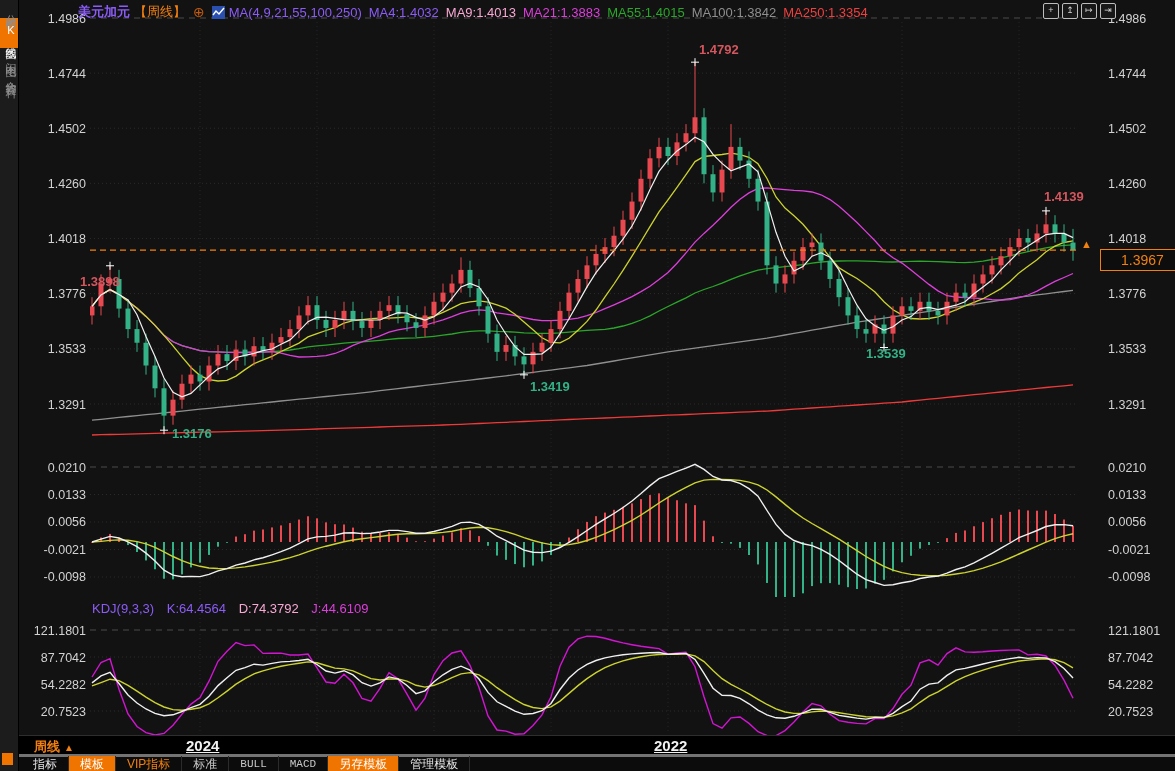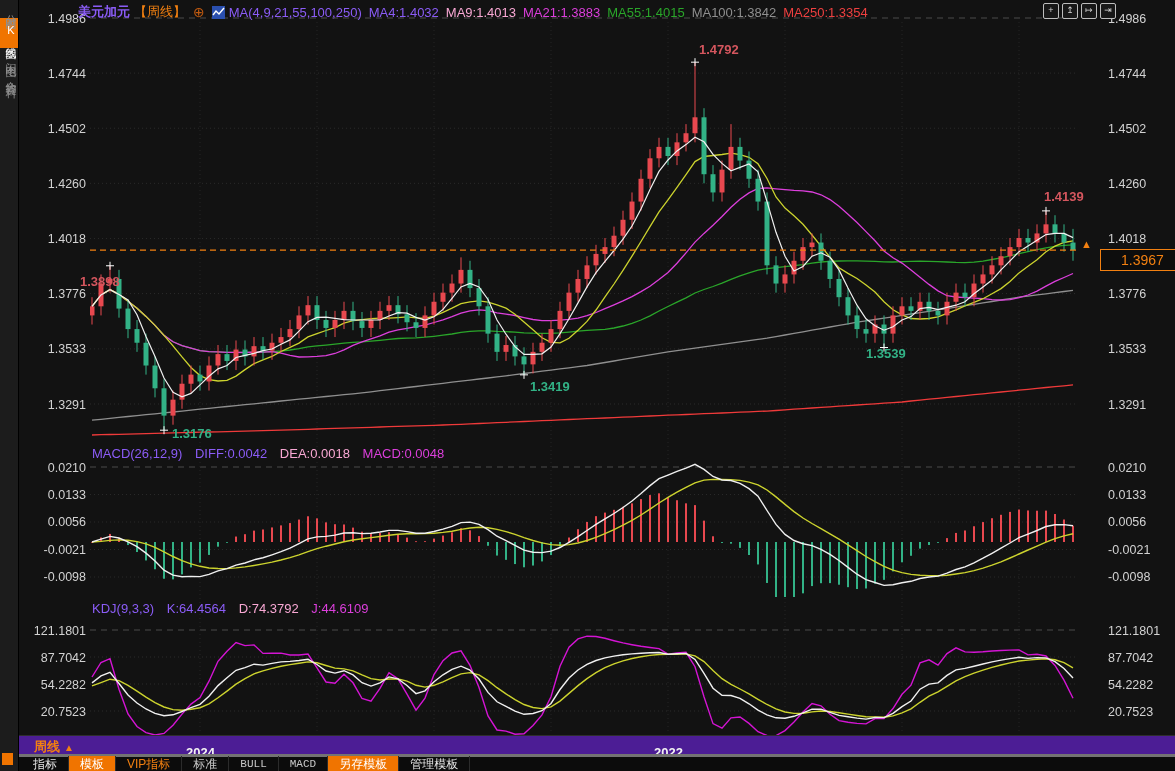--- a/index.html
+++ b/index.html
@@ -31,25 +31,25 @@
   .pane-header{position:absolute;left:92px;z-index:6;font-size:13px;white-space:nowrap;}
   .pane-header span{margin-right:9px;}
   #macd-header{top:446px;}
   #kdj-header{top:601px;}
   
   #price-box{position:absolute;left:1100px;top:249px;width:64px;height:20px;z-index:7;
              border:1px solid #f28011;color:#f28011;background:#0d0d0d;font-size:14px;
              line-height:20px;padding-left:20px;}
   #price-arrow{position:absolute;left:1081px;top:238px;color:#f28011;font-size:11px;z-index:7;}
   
-  #xaxis-row{position:absolute;left:0;top:735px;width:1175px;height:19px;background:#4c1d95;
+  #xaxis-row{position:absolute;left:0;top:735px;width:1175px;height:19px;background:#000000;
              border-top:1px solid #2e2e2e;z-index:4;}
   #period-label{position:absolute;left:34px;top:2px;color:#f28011;font-weight:bold;font-size:13px;cursor:pointer;}
   #period-label .arr{font-size:10px;margin-left:4px;}
-  .ytick-label{position:absolute;top:9px;color:#f2f2f2;font-weight:bold;font-size:13px;text-decoration:underline;}
+  .ytick-label{position:absolute;top:1px;color:#f2f2f2;font-weight:bold;font-size:15px;text-decoration:underline;}
   #toolbar-row{position:absolute;left:0;top:754px;width:1175px;height:17px;background:#0c0c0c;
                border-top:3px solid #737373;z-index:4;display:flex;align-items:center;padding-left:22px;box-sizing:border-box;}
   .tb{font-size:12px;height:16px;line-height:16px;padding:0 11px;cursor:pointer;border-right:1px solid #2b2b2b;}
   .tb-plain{color:#e6e6e6}.tb-dim{color:#c8c8c8}.tb-active{background:#f07400;color:#fff;}
   .tb-orange{color:#f28011;}
   .tb-mono{font-family:Liberation Mono, monospace;font-size:11px;}
   
   #watermark{position:absolute;right:10px;bottom:14px;z-index:8;color:#dcdcdc;font-size:34px;
              letter-spacing:7px;text-shadow:0 0 2px #000;}
 </style>
@@ -522,26 +522,20 @@
         <path d="M92.0 542.0 L101.0 541.4 L110.0 540.4 L119.0 539.9 L128.0 540.3 L137.0 541.6 L146.0 543.9 L155.0 547.3 L164.0 551.9 L173.0 556.5 L182.0 560.6 L191.0 563.8 L200.0 566.3 L209.0 568.0 L218.0 568.5 L227.0 568.6 L236.0 567.9 L245.0 566.9 L254.0 565.5 L263.0 563.9 L272.0 562.1 L281.0 560.0 L290.0 557.6 L299.0 554.8 L308.0 551.6 L317.0 548.7 L326.0 546.2 L335.0 544.0 L344.0 541.8 L353.0 540.0 L362.0 538.7 L371.0 537.6 L380.0 536.5 L389.0 535.3 L398.0 534.3 L407.0 533.8 L416.0 533.7 L425.0 533.6 L434.0 533.2 L443.0 532.4 L452.0 531.2 L461.0 529.4 L470.0 528.0 L479.0 527.2 L488.0 527.7 L497.0 529.4 L506.0 531.6 L515.0 534.4 L524.0 537.6 L533.0 540.5 L542.0 542.9 L551.0 544.6 L560.0 545.2 L569.0 544.6 L578.0 543.0 L587.0 540.5 L596.0 537.3 L605.0 533.6 L614.0 529.6 L623.0 525.2 L632.0 520.3 L641.0 515.0 L650.0 509.1 L659.0 503.0 L668.0 497.4 L677.0 492.2 L686.0 487.4 L695.0 482.8 L704.0 480.1 L713.0 479.4 L722.0 479.5 L731.0 479.7 L740.0 480.4 L749.0 482.1 L758.0 484.9 L767.0 490.0 L776.0 496.9 L785.0 504.4 L794.0 511.6 L803.0 518.0 L812.0 523.5 L821.0 528.7 L830.0 533.8 L839.0 539.2 L848.0 544.8 L857.0 550.7 L866.0 556.5 L875.0 561.7 L884.0 566.4 L893.0 570.1 L902.0 572.6 L911.0 574.4 L920.0 575.2 L929.0 575.6 L938.0 575.7 L947.0 575.2 L956.0 574.0 L965.0 572.6 L974.0 570.6 L983.0 568.1 L992.0 565.2 L1001.0 561.8 L1010.0 558.0 L1019.0 554.0 L1028.0 550.0 L1037.0 546.1 L1046.0 542.2 L1055.0 538.7 L1064.0 535.9 L1073.0 533.8" stroke="#ccd32e" fill="none" stroke-width="1.4"></path>
         <path d="M92.0 542.0 L101.0 539.2 L110.0 536.4 L119.0 538.0 L128.0 541.8 L137.0 546.6 L146.0 553.1 L155.0 560.9 L164.0 570.2 L173.0 575.2 L182.0 576.8 L191.0 576.4 L200.0 576.6 L209.0 574.4 L218.0 570.9 L227.0 568.6 L236.0 565.1 L245.0 563.0 L254.0 559.8 L263.0 557.7 L272.0 554.8 L281.0 551.7 L290.0 548.2 L299.0 543.6 L308.0 538.8 L317.0 536.9 L326.0 536.4 L335.0 535.1 L344.0 533.0 L353.0 532.8 L362.0 533.6 L371.0 533.3 L380.0 532.0 L389.0 530.4 L398.0 530.4 L407.0 531.6 L416.0 533.3 L425.0 533.2 L434.0 531.5 L443.0 529.2 L452.0 526.3 L461.0 522.6 L470.0 522.1 L479.0 524.3 L488.0 529.6 L497.0 536.2 L506.0 540.6 L515.0 545.4 L524.0 550.2 L533.0 552.3 L542.0 552.6 L551.0 551.1 L560.0 547.5 L569.0 542.4 L578.0 536.6 L587.0 530.5 L596.0 524.3 L605.0 518.9 L614.0 513.5 L623.0 507.5 L632.0 501.0 L641.0 493.5 L650.0 485.6 L659.0 478.7 L668.0 475.1 L677.0 471.3 L686.0 468.1 L695.0 464.3 L704.0 469.4 L713.0 476.5 L722.0 480.0 L731.0 480.5 L740.0 483.4 L749.0 488.6 L758.0 496.1 L767.0 510.5 L776.0 524.4 L785.0 534.4 L794.0 540.5 L803.0 543.7 L812.0 545.6 L821.0 549.3 L830.0 554.4 L839.0 560.5 L848.0 567.4 L857.0 574.2 L866.0 579.7 L875.0 582.5 L884.0 585.4 L893.0 584.8 L902.0 582.8 L911.0 581.3 L920.0 578.5 L929.0 577.0 L938.0 576.1 L947.0 573.2 L956.0 569.5 L965.0 566.8 L974.0 562.8 L983.0 558.2 L992.0 553.3 L1001.0 548.2 L1010.0 543.0 L1019.0 537.7 L1028.0 534.2 L1037.0 530.5 L1046.0 526.5 L1055.0 524.7 L1064.0 524.6 L1073.0 525.7" stroke="#f0f0f0" fill="none" stroke-width="1.4"></path>
       </g>
       <g clip-path="url(#clipKdj)">
         <path d="M92.0 677.0 L101.0 662.5 L110.0 658.7 L119.0 689.3 L128.0 713.9 L137.0 726.5 L146.0 732.6 L155.0 735.0 L164.0 733.4 L173.0 725.2 L182.0 714.1 L191.0 704.1 L200.0 697.5 L209.0 681.2 L218.0 661.3 L227.0 651.2 L236.0 642.5 L245.0 645.6 L254.0 644.9 L263.0 653.4 L272.0 653.3 L281.0 653.1 L290.0 655.0 L299.0 655.0 L308.0 654.1 L317.0 667.9 L326.0 682.0 L335.0 683.3 L344.0 674.2 L353.0 682.8 L362.0 698.5 L371.0 701.1 L380.0 688.4 L389.0 672.7 L398.0 678.8 L407.0 694.2 L416.0 710.2 L425.0 698.1 L434.0 674.6 L443.0 660.7 L452.0 653.0 L461.0 650.9 L470.0 665.3 L479.0 687.5 L488.0 715.9 L497.0 730.0 L506.0 731.1 L515.0 734.2 L524.0 733.8 L533.0 725.5 L542.0 714.9 L551.0 696.8 L560.0 666.2 L569.0 647.2 L578.0 638.9 L587.0 636.2 L596.0 636.5 L605.0 638.3 L614.0 640.7 L623.0 642.9 L632.0 644.7 L641.0 646.3 L650.0 647.5 L659.0 648.6 L668.0 654.1 L677.0 652.9 L686.0 652.3 L695.0 666.7 L704.0 696.8 L713.0 723.6 L722.0 728.2 L731.0 717.9 L740.0 717.0 L749.0 723.4 L758.0 731.7 L767.0 735.5 L776.0 735.6 L785.0 730.6 L794.0 722.0 L803.0 712.0 L812.0 703.6 L821.0 705.8 L830.0 714.3 L839.0 720.6 L848.0 722.2 L857.0 723.4 L866.0 723.9 L875.0 718.6 L884.0 718.6 L893.0 708.5 L902.0 694.3 L911.0 685.2 L920.0 662.9 L929.0 659.8 L938.0 665.1 L947.0 653.6 L956.0 647.8 L965.0 651.9 L974.0 652.2 L983.0 651.7 L992.0 651.0 L1001.0 650.5 L1010.0 650.1 L1019.0 650.0 L1028.0 654.9 L1037.0 654.2 L1046.0 656.0 L1055.0 665.5 L1064.0 680.2 L1073.0 698.3" stroke="#d414d4" fill="none" stroke-width="1.4"></path>
         <path d="M92.0 685.9 L101.0 682.6 L110.0 679.2 L119.0 680.6 L128.0 685.4 L137.0 691.2 L146.0 697.1 L155.0 702.6 L164.0 707.0 L173.0 709.6 L182.0 710.2 L191.0 709.3 L200.0 707.7 L209.0 703.9 L218.0 697.8 L227.0 691.1 L236.0 684.2 L245.0 678.7 L254.0 673.8 L263.0 670.9 L272.0 668.4 L281.0 666.2 L290.0 664.6 L299.0 663.2 L308.0 661.9 L317.0 662.8 L326.0 665.5 L335.0 668.1 L344.0 668.9 L353.0 670.9 L362.0 674.9 L371.0 678.6 L380.0 680.0 L389.0 679.0 L398.0 678.9 L407.0 681.1 L416.0 685.3 L425.0 687.1 L434.0 685.3 L443.0 681.8 L452.0 677.7 L461.0 673.9 L470.0 672.6 L479.0 674.8 L488.0 680.6 L497.0 687.7 L506.0 693.9 L515.0 699.7 L524.0 704.5 L533.0 707.5 L542.0 708.6 L551.0 706.9 L560.0 701.1 L569.0 693.4 L578.0 685.6 L587.0 678.6 L596.0 672.6 L605.0 667.7 L614.0 663.8 L623.0 660.8 L632.0 658.5 L641.0 656.8 L650.0 655.4 L659.0 654.5 L668.0 654.4 L677.0 654.2 L686.0 653.9 L695.0 655.8 L704.0 661.6 L713.0 670.5 L722.0 678.7 L731.0 684.3 L740.0 689.0 L749.0 693.9 L758.0 699.3 L767.0 704.5 L776.0 708.9 L785.0 712.0 L794.0 713.4 L803.0 713.2 L812.0 711.9 L821.0 711.0 L830.0 711.5 L839.0 712.8 L848.0 714.1 L857.0 715.5 L866.0 716.7 L875.0 716.9 L884.0 717.2 L893.0 715.9 L902.0 712.8 L911.0 708.9 L920.0 702.3 L929.0 696.2 L938.0 691.8 L947.0 686.3 L956.0 680.8 L965.0 676.7 L974.0 673.2 L983.0 670.1 L992.0 667.4 L1001.0 665.0 L1010.0 662.9 L1019.0 661.0 L1028.0 660.1 L1037.0 659.3 L1046.0 658.8 L1055.0 659.8 L1064.0 662.7 L1073.0 667.8" stroke="#ccd32e" fill="none" stroke-width="1.4"></path>
         <path d="M92.0 682.9 L101.0 675.9 L110.0 672.3 L119.0 683.5 L128.0 694.9 L137.0 703.0 L146.0 709.0 L155.0 713.4 L164.0 715.8 L173.0 714.8 L182.0 711.5 L191.0 707.6 L200.0 704.3 L209.0 696.3 L218.0 685.6 L227.0 677.8 L236.0 670.3 L245.0 667.6 L254.0 664.2 L263.0 665.1 L272.0 663.4 L281.0 661.9 L290.0 661.4 L299.0 660.5 L308.0 659.3 L317.0 664.5 L326.0 671.0 L335.0 673.1 L344.0 670.7 L353.0 674.9 L362.0 682.7 L371.0 686.1 L380.0 682.8 L389.0 676.9 L398.0 678.9 L407.0 685.5 L416.0 693.6 L425.0 690.8 L434.0 681.7 L443.0 674.8 L452.0 669.4 L461.0 666.2 L470.0 670.2 L479.0 679.0 L488.0 692.4 L497.0 701.8 L506.0 706.3 L515.0 711.2 L524.0 714.3 L533.0 713.5 L542.0 710.7 L551.0 703.5 L560.0 689.5 L569.0 678.0 L578.0 670.0 L587.0 664.4 L596.0 660.5 L605.0 657.9 L614.0 656.1 L623.0 654.8 L632.0 653.9 L641.0 653.3 L650.0 652.8 L659.0 652.5 L668.0 654.3 L677.0 653.8 L686.0 653.4 L695.0 659.4 L704.0 673.4 L713.0 688.2 L722.0 695.2 L731.0 695.5 L740.0 698.4 L749.0 703.8 L758.0 710.1 L767.0 714.8 L776.0 717.8 L785.0 718.2 L794.0 716.3 L803.0 712.8 L812.0 709.1 L821.0 709.2 L830.0 712.4 L839.0 715.4 L848.0 716.8 L857.0 718.1 L866.0 719.1 L875.0 717.5 L884.0 717.6 L893.0 713.4 L902.0 706.6 L911.0 701.0 L920.0 689.2 L929.0 684.1 L938.0 682.9 L947.0 675.4 L956.0 669.8 L965.0 668.4 L974.0 666.2 L983.0 664.0 L992.0 661.9 L1001.0 660.1 L1010.0 658.6 L1019.0 657.3 L1028.0 658.4 L1037.0 657.6 L1046.0 657.9 L1055.0 661.7 L1064.0 668.5 L1073.0 678.0" stroke="#f0f0f0" fill="none" stroke-width="1.4"></path>
       </g>
     </svg>
 
-  <div id="macd-header" class="pane-header">
-    <span class="c-white">MACD(26,12,9)</span>
-    <span class="c-white">DIFF:0.0042</span>
-    <span class="c-yellow">DEA:0.0018</span>
-    <span class="c-magenta">MACD:0.0048</span>
-  </div>
 
   <div id="kdj-header" class="pane-header">
     <span class="c-white">KDJ(9,3,3)</span>
     <span class="c-white">K:64.4564</span>
     <span class="c-yellow">D:74.3792</span>
     <span class="c-magenta">J:44.6109</span>
   </div>
 
   <div id="price-arrow">▲</div>
   <div id="price-box">1.3967</div>

